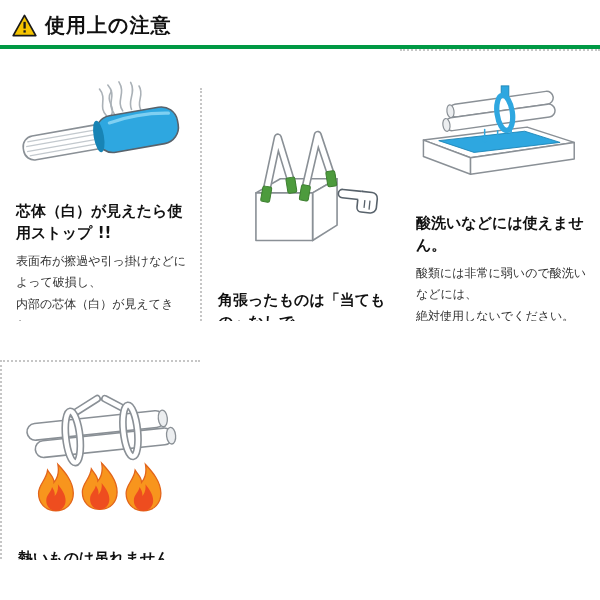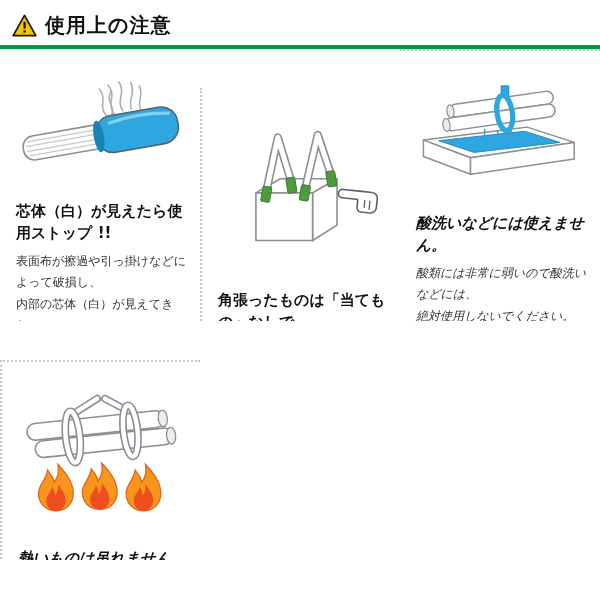--- a/index.html
+++ b/index.html
@@ -10,21 +10,21 @@
   }
   .header { display:flex; align-items:center; gap:8px; padding:12px 14px 6px 12px; }
   .page-title { font-size:20px; font-weight:bold; color:#111; letter-spacing:1px; }
   .green-rule { height:4px; background:#009944; width:100%; }
   .grid {
     display:grid; grid-template-columns:1fr 1fr 1fr; grid-template-rows:272px 274px;
     width:100%; height:546px;
   }
   .cell { padding:6px 14px 4px 14px; overflow:hidden; }
   .cell.right  { border-left:2px dotted #c6c6c6;margin-top:39px; }
-  .cell.bottom { border-top:2px dotted #c6c6c6;font-style:italic; }
+  .cell.bottom { border-top:2px dotted #c6c6c6; }
   .illus { display:flex; justify-content:center; align-items:center; }
   .heading {
     font-size:15px; font-weight:bold; color:#111; line-height:1.45;
     white-space:pre-line; margin:4px 0 6px 2px;
   }
   .body {
     font-size:12px; color:#333; line-height:1.8; white-space:pre-line; margin-left:2px;
   }
 </style>
 </head>

